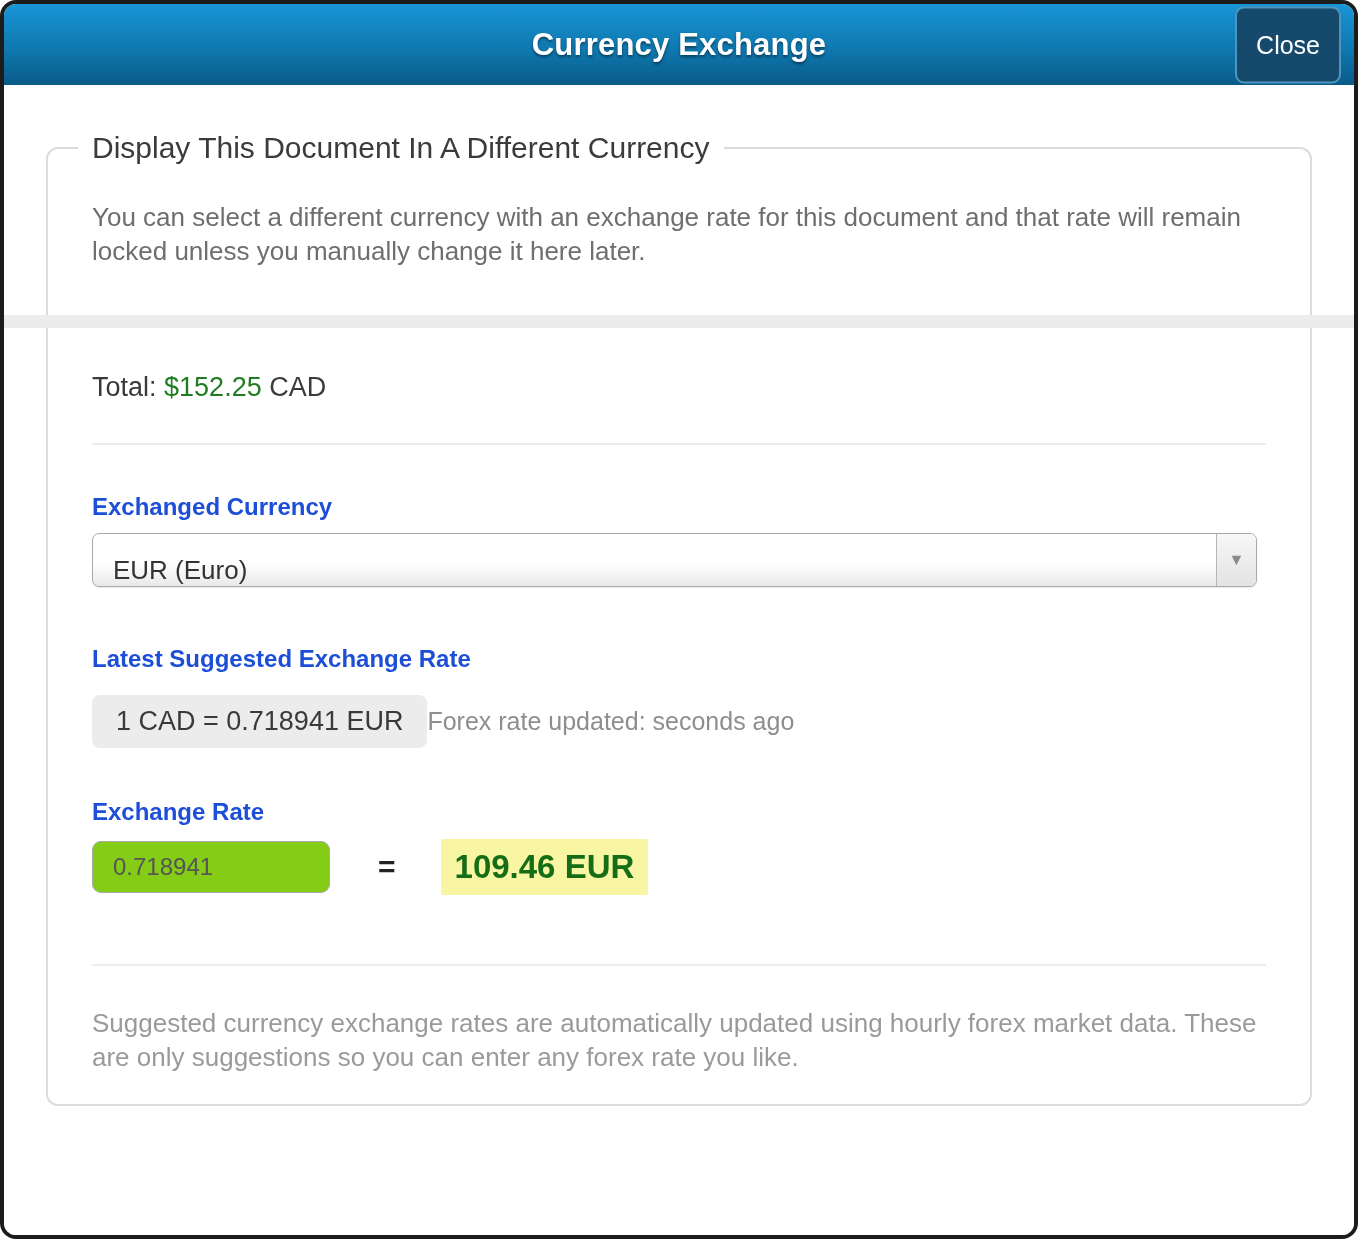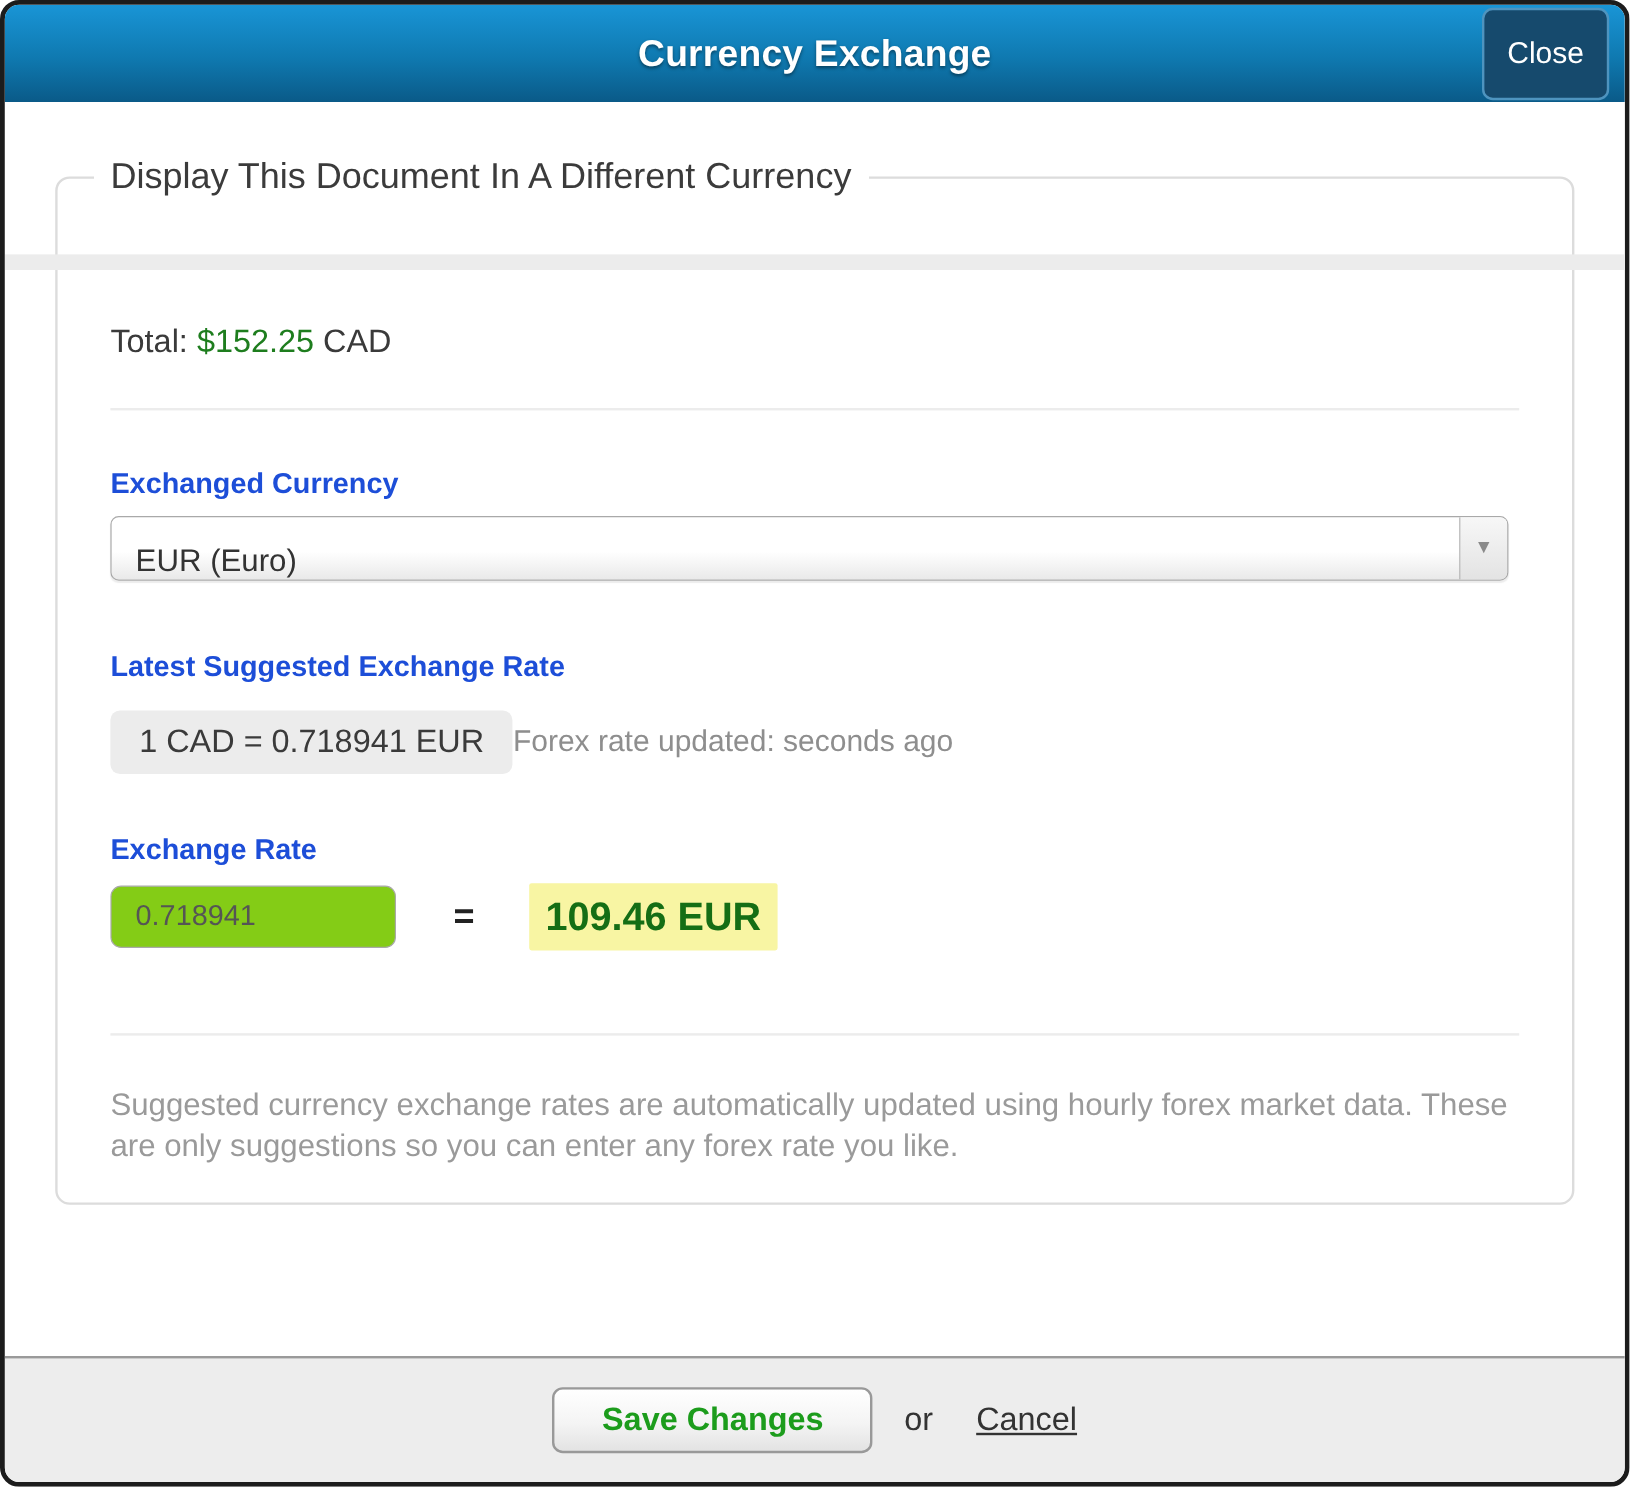--- a/index.html
+++ b/index.html
@@ -231,20 +231,23 @@
 
   <div class="modal-header">
     <div class="modal-title">Currency Exchange</div>
     <button class="close-btn">Close</button>
   </div>
 
   <div class="modal-body">
     <fieldset class="currency-fieldset">
       <legend>Display This Document In A Different Currency</legend>
 
+      <div class="fs-content">
+        <p class="description">You can select a different currency with an exchange rate for this document and that rate will remain locked unless you manually change it here later.</p>
+      </div>
 
       <div class="band"></div>
 
       <div class="fs-content">
 
         <div class="total-row">
           <span>Total:</span>
           <span class="total-amount">$152.25</span>
           <span>CAD</span>
         </div>
@@ -272,19 +275,14 @@
           <span class="result">109.46 EUR</span>
         </div>
 
         <hr class="divider divider-2">
 
         <p class="footnote">Suggested currency exchange rates are automatically updated using hourly forex market data. These are only suggestions so you can enter any forex rate you like.</p>
       </div>
     </fieldset>
   </div>
 
-  <div class="modal-footer">
-    <button class="save-btn">Save Changes</button>
-    <span class="or-label">or</span>
-    <a class="cancel-link">Cancel</a>
-  </div>
 
 </div>
 
 </body></html>

